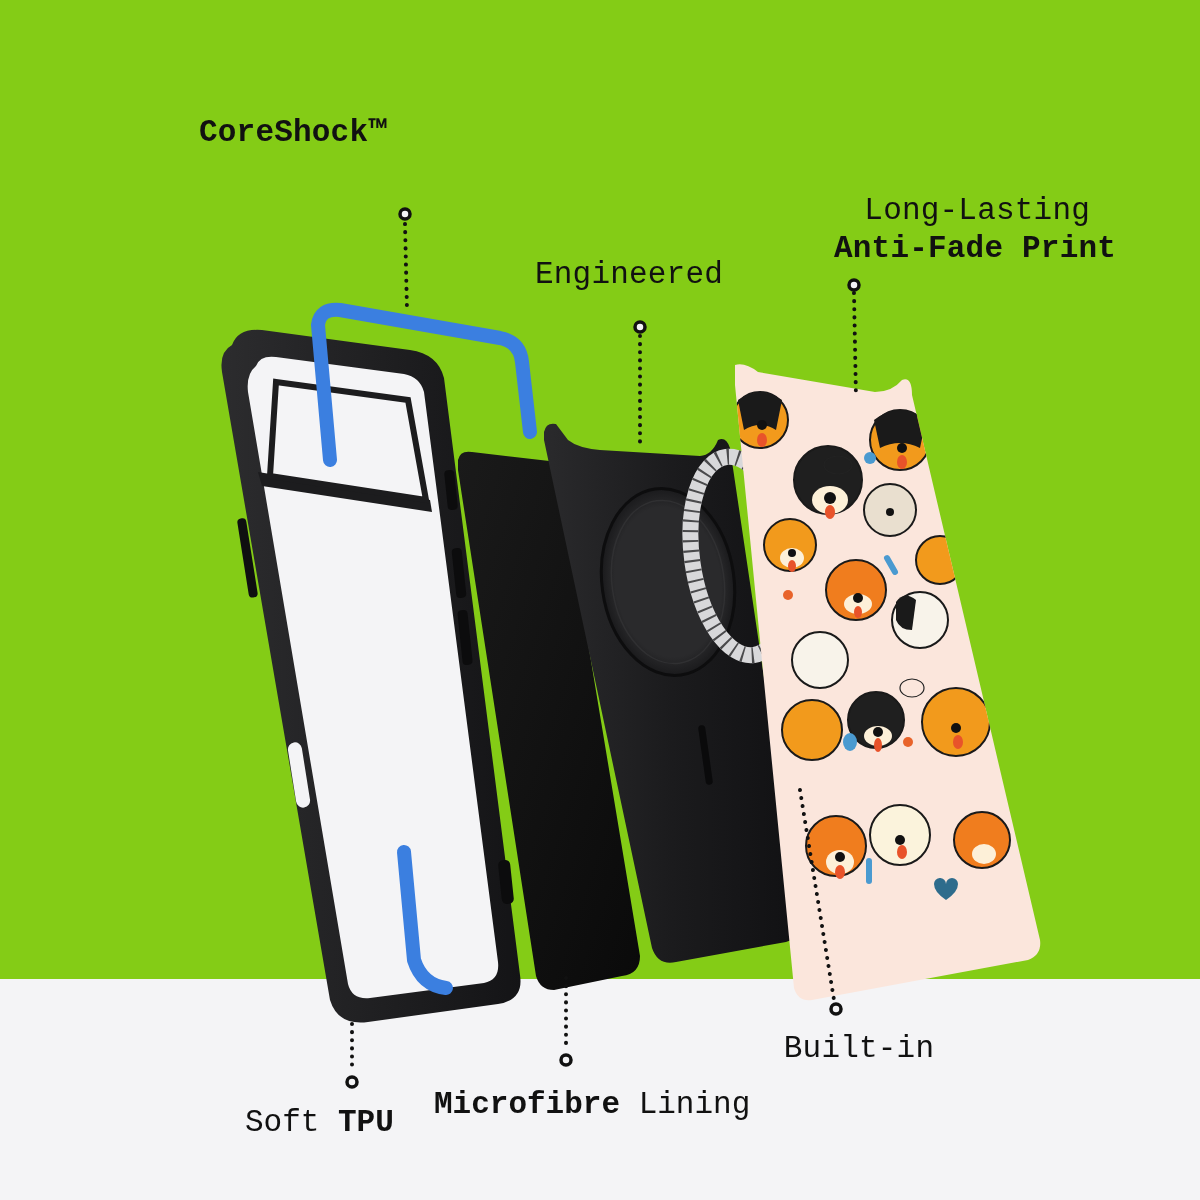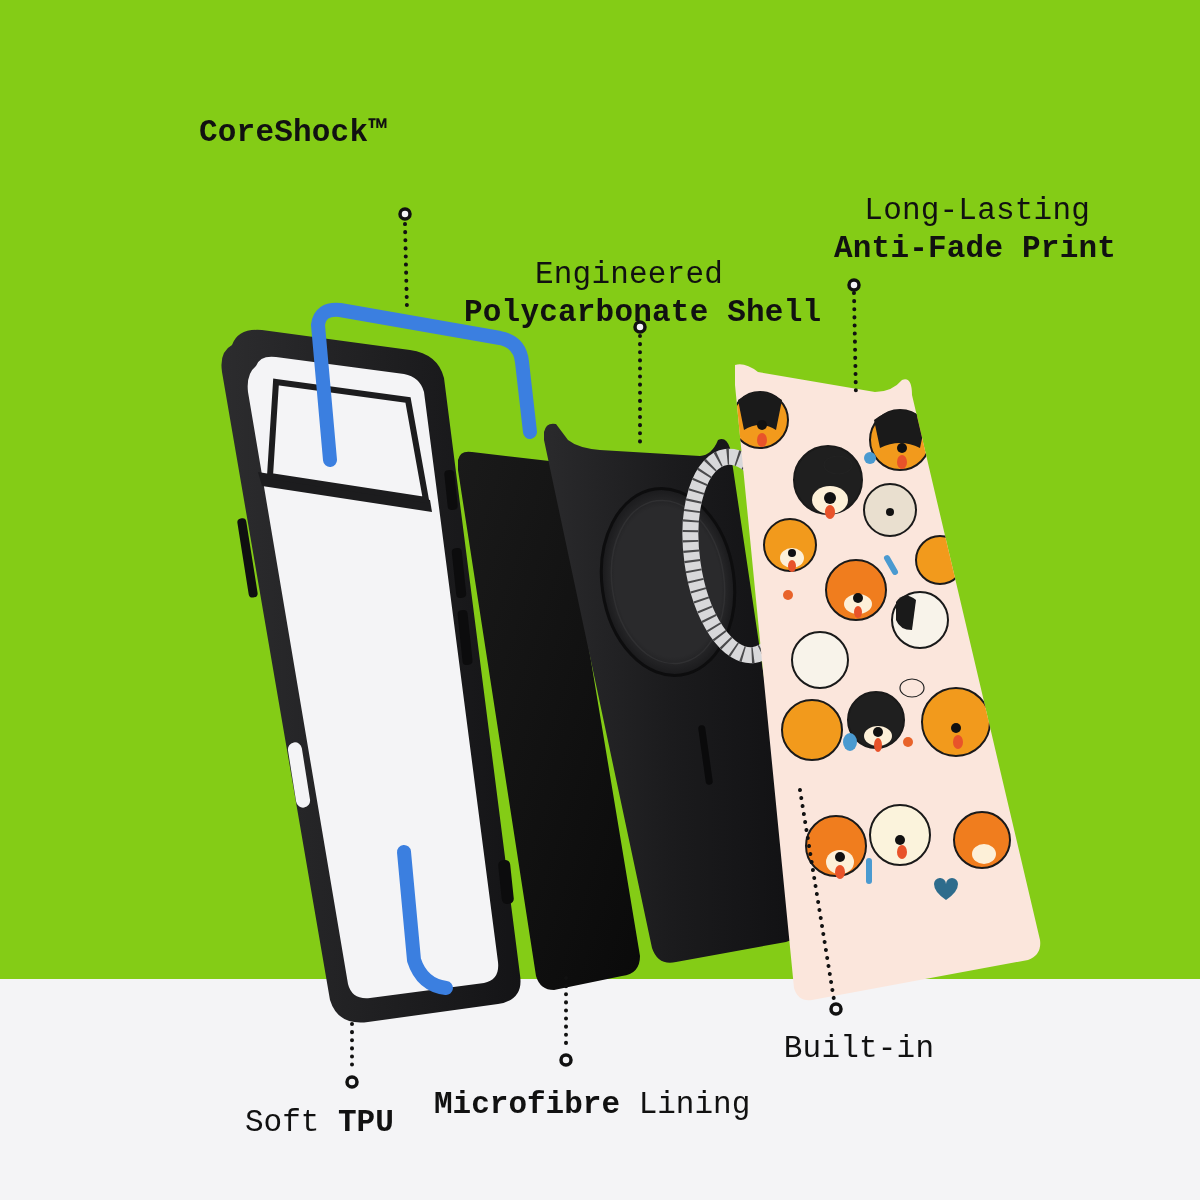--- a/index.html
+++ b/index.html
@@ -209,21 +209,20 @@
       <circle cx="836" cy="1009" r="5"></circle>
     </g>
   </svg>
 
   <div class="label" style="left:150px; top:114px; width:286px;">
     <b class="line">CoreShock™</b>
   </div>
 
   <div class="label" style="left:464px; top:228px; width:330px;margin-top:28px;">
     <span class="line reg">Engineered</span>
-    <b class="line">Polycarbonate Shell</b>
   </div>
 
   <div class="label" style="left:834px; top:192px; width:256px;text-align:right;">
     <span class="line reg">Long-Lasting</span>
     <b class="line">Anti-Fade Print</b>
   </div>
 
   <div class="inline-label" style="left:236px; top:1104px;margin-left:9px;">
     <span class="r">Soft </span><span class="b">TPU</span>
   </div>

